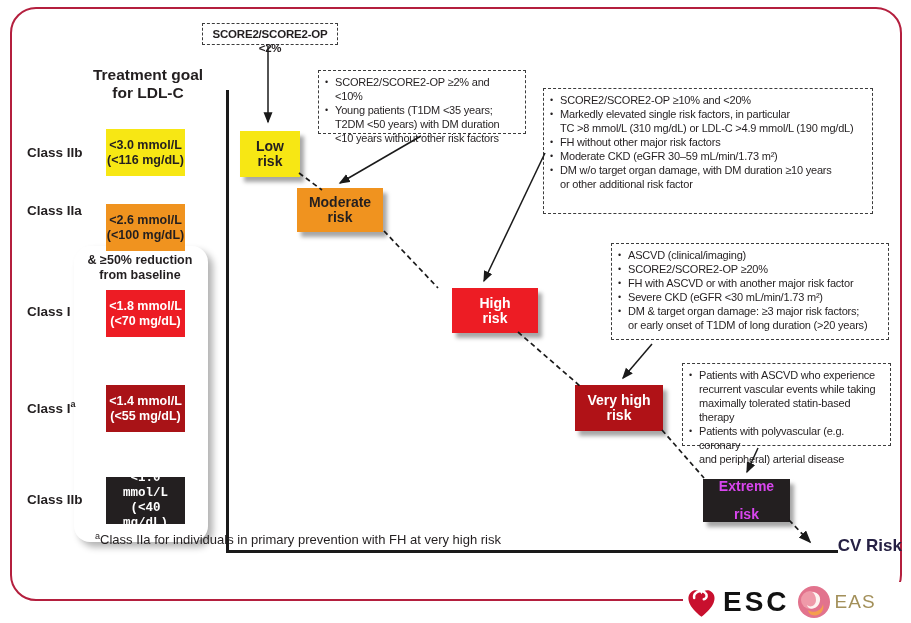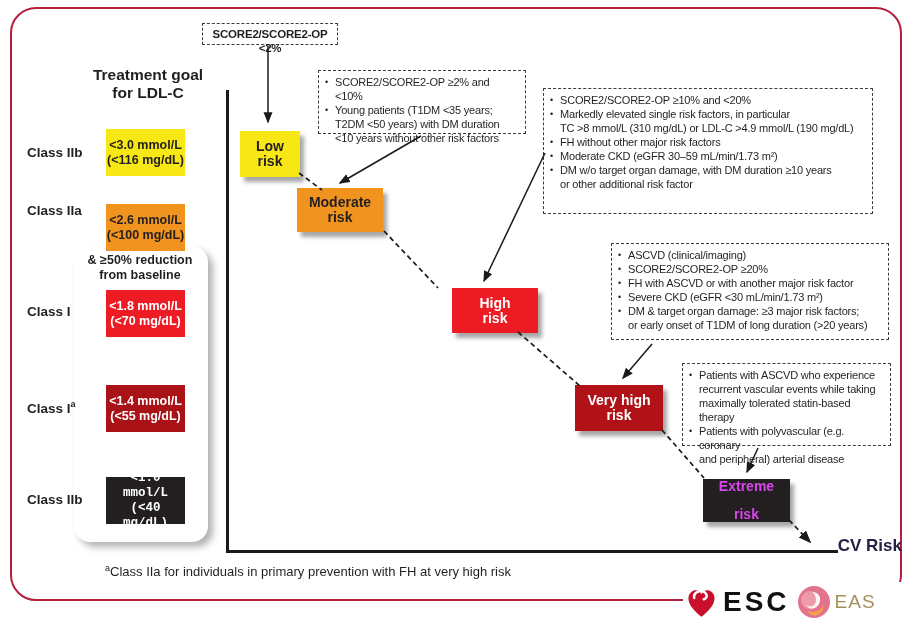--- a/index.html
+++ b/index.html
@@ -64,21 +64,21 @@
   .callout .ln { display:flex; }
   .callout .bu { width:10px; flex:none; font-size:9px; line-height:14px; text-align:left; }
   .callout .cont { padding-left:10px; }
   .co-1 { left:202px; top:23px;  width:136px; height:22px; text-align:center;
           font-weight:bold; font-size:11.5px; padding-top:3px; }
   .co-2 { left:318px; top:70px;  width:208px; height:64px; }
   .co-3 { left:543px; top:88px;  width:330px; height:126px; }
   .co-4 { left:611px; top:243px; width:278px; height:97px; }
   .co-5 { left:682px; top:363px; width:209px; height:83px; }
   
-  .footnote { position:absolute; left:95px; top:563px; font-size:13px;margin-left:10px; }
+  .footnote { position:absolute; left:95px; top:531px; font-size:13px; }
   .footnote sup, .class-label sup { font-size:9px; vertical-align:super; }
   
   .overlay { position:absolute; left:0; top:0; pointer-events:none; }
   
   .logo-strip { position:absolute; left:683px; top:582px; width:222px; height:40px;
                 background:#fff; display:flex; align-items:center; }
   .esc-text { font-weight:bold; font-size:28px; letter-spacing:3px; color:#111;
               margin:0 6px 0 3px; }
   .eas-text { font-weight:normal; font-size:19px; letter-spacing:1px; color:#a3905a;
               margin-left:3px; }

